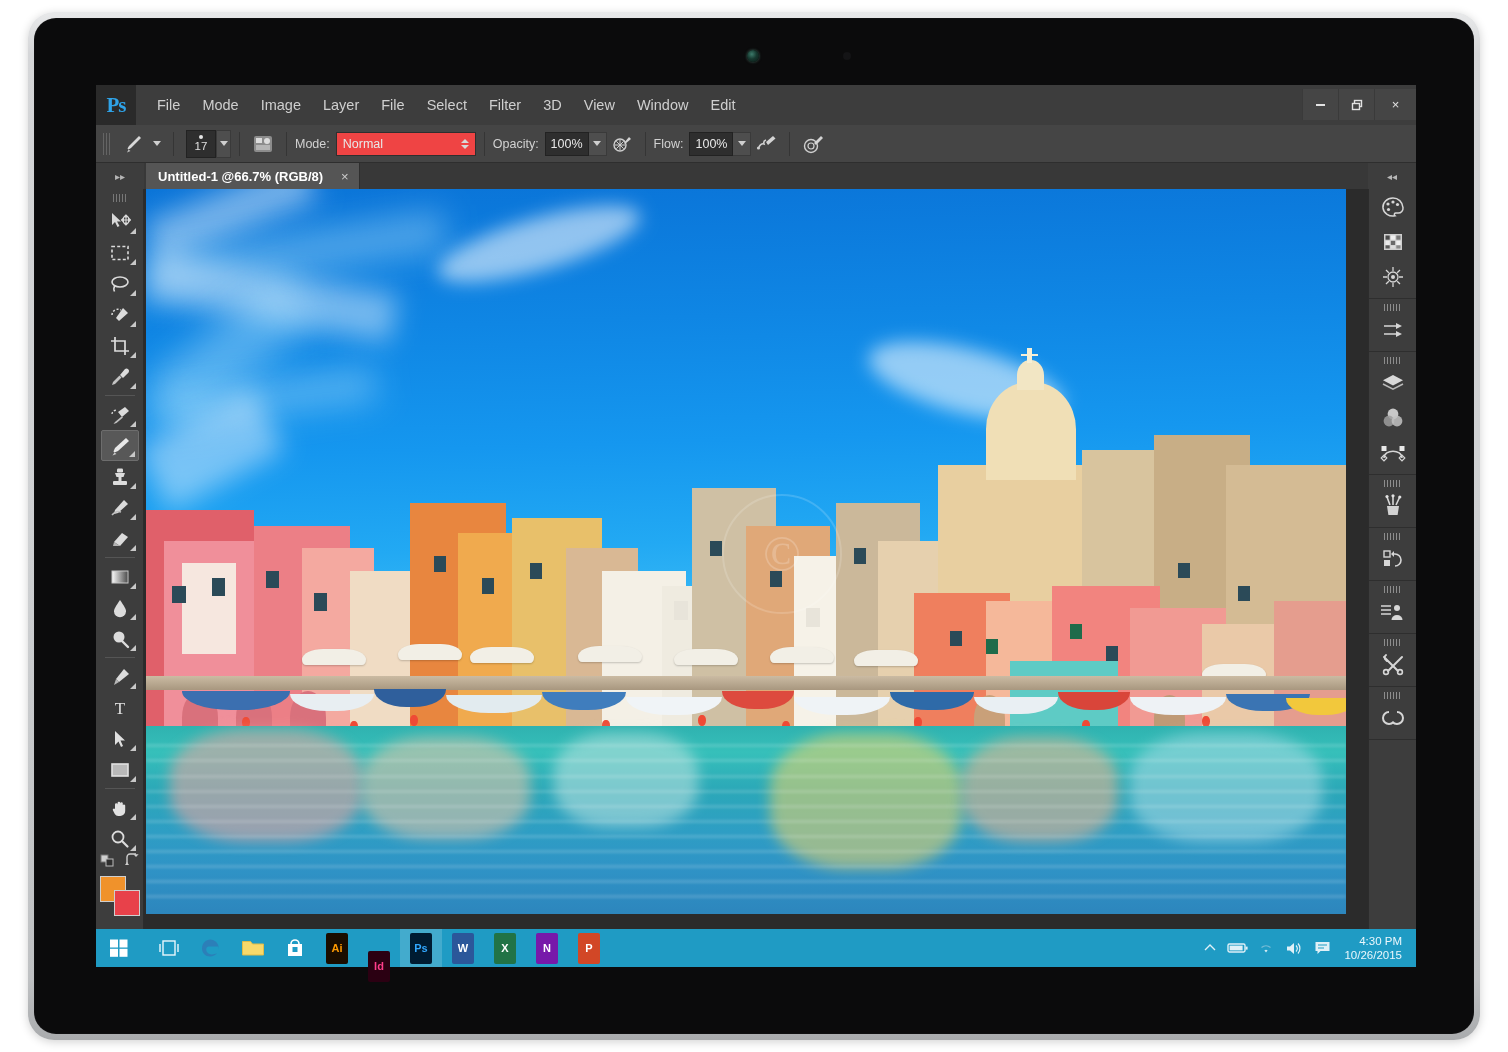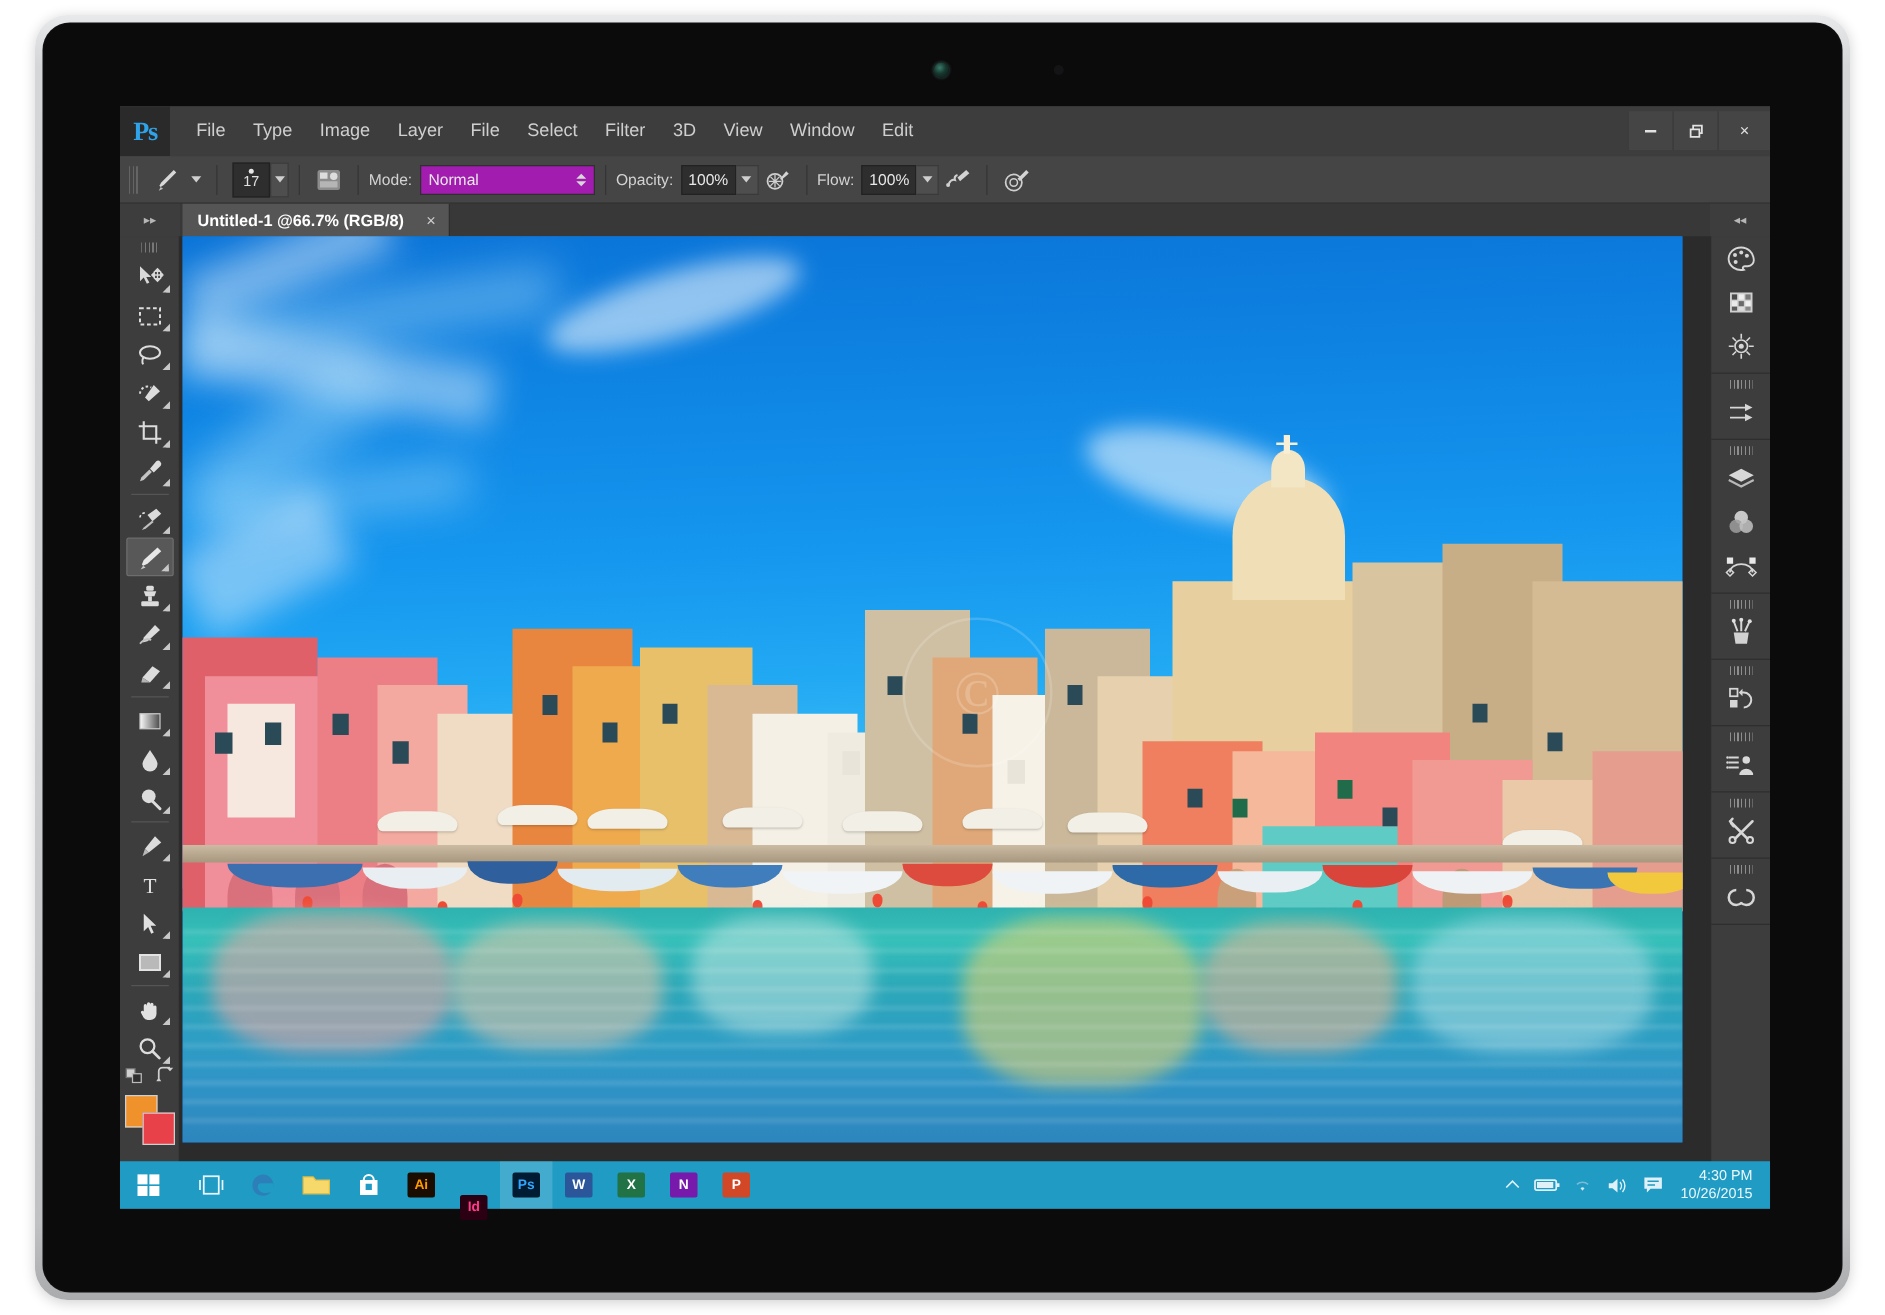--- a/index.html
+++ b/index.html
@@ -95,21 +95,21 @@
     background: #2e2e2e; border: 1px solid #222; width: 30px; height: 28px;
     display: flex; flex-direction: column; align-items: center; justify-content: center;
     color: #e0e0e0; font-size: 11.5px; margin-left: 4px;
   }
   .brush-dot { width: 4px; height: 4px; border-radius: 50%; background: #e6e6e6; margin-bottom: 1px; }
   .brush-size-drop {
     width: 15px; height: 28px; background: #4e4e4e; border: 1px solid #3a3a3a;
     display: flex; align-items: center; justify-content: center;
   }
   .sel-box {
-    background: #a21caf; border: 1px solid #2f2f2f; height: 24px;
+    background: #ef4444; border: 1px solid #2f2f2f; height: 24px;
     display: flex; align-items: center; color: #e8e8e8; font-size: 12.5px;
     padding: 0 6px; position: relative;
   }
   #mode-select { width: 140px; justify-content: space-between; }
   .spin {
     display: flex; flex-direction: column; gap: 2px; align-items: center; margin-left: 6px;
   }
   .spin i {
     display: block; width: 0; height: 0; border-left: 4px solid transparent;
     border-right: 4px solid transparent;
@@ -298,21 +298,21 @@
   }
   #search-placeholder { color: #dbeef6; font-size: 13px; margin-left: 12px; }
   #mic-icon { position: absolute; right: 12px; top: 6px; }
   #taskview { width: 42px; display: flex; align-items: center; justify-content: center; margin-left: 6px; }
   .tb-app {
     width: 42px; height: 38px; display: flex; align-items: center; justify-content: center;
     position: relative;
   }
   .tb-app.running { background: rgba(255,255,255,0.16); }
   .app-tile {
-    width: 22px; height: 20px; border-radius: 2px;
+    width: 22px; height: 31px; border-radius: 2px;
     display: flex; align-items: center; justify-content: center;
     font-size: 11px; font-weight: bold; color: #fff;
     font-family: "Liberation Sans", sans-serif;
   }
   #tray { margin-left: auto; display: flex; align-items: center; height: 38px; }
   .tray-icon { width: 28px; display: flex; align-items: center; justify-content: center; }
   #clock {
     color: #eaf7fc; font-size: 11.5px; text-align: right; line-height: 14px;
     padding-right: 14px; padding-left: 8px;
   }
@@ -325,21 +325,21 @@
   <div id="tablet-bezel"></div>
   <div id="camera"></div>
   <div id="sensor"></div>
 
   <div id="screen">
 
     <div id="menubar">
       <div id="ps-logo">Ps</div>
       <div id="menu-items">
         <div class="menu-item">File</div>
-        <div class="menu-item">Type</div>
+        <div class="menu-item">Mode</div>
         <div class="menu-item">Image</div>
         <div class="menu-item">Layer</div>
         <div class="menu-item">File</div>
         <div class="menu-item">Select</div>
         <div class="menu-item">Filter</div>
         <div class="menu-item">3D</div>
         <div class="menu-item">View</div>
         <div class="menu-item">Window</div>
         <div class="menu-item">Edit</div>
       </div>

